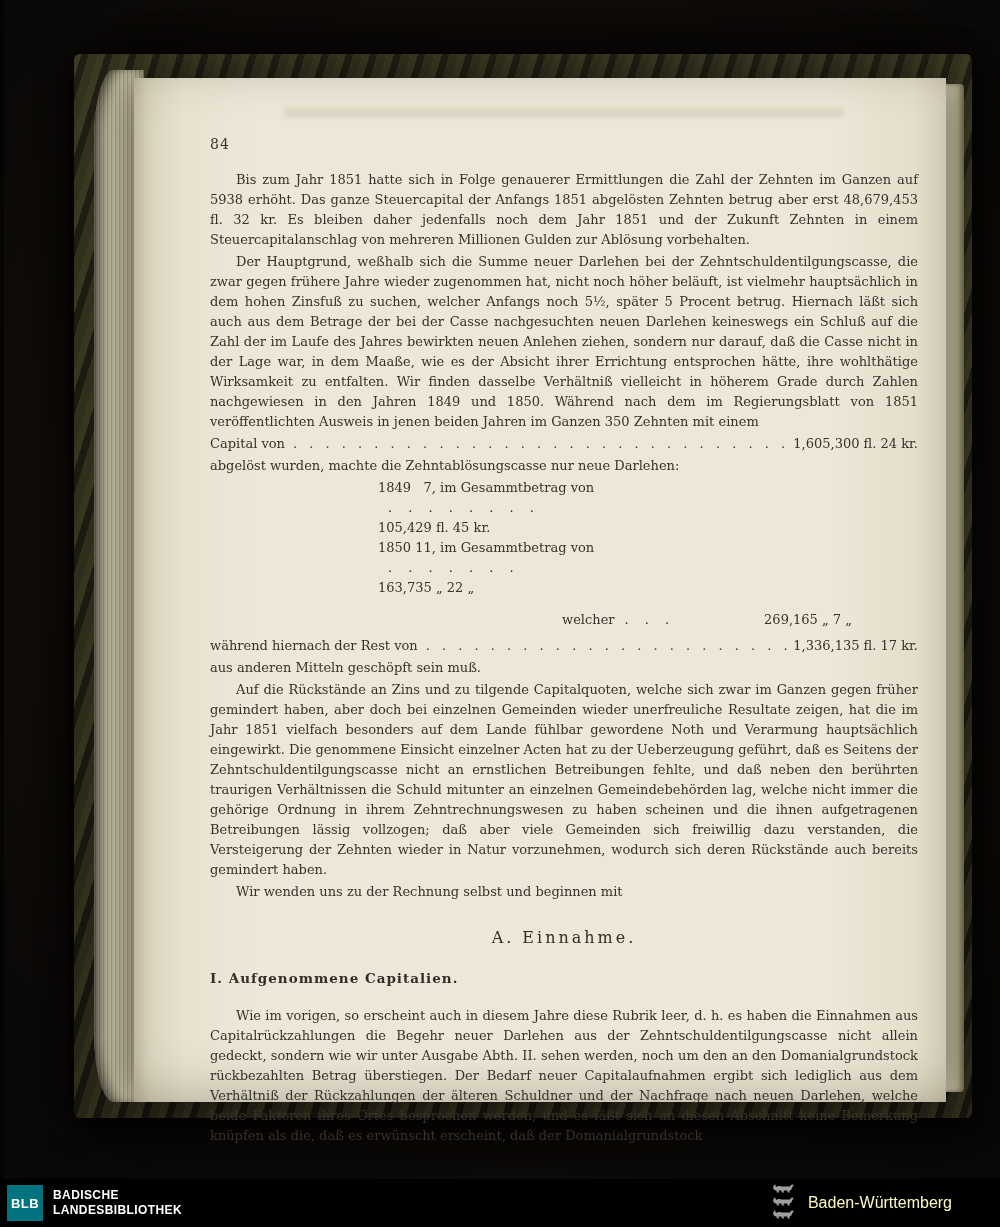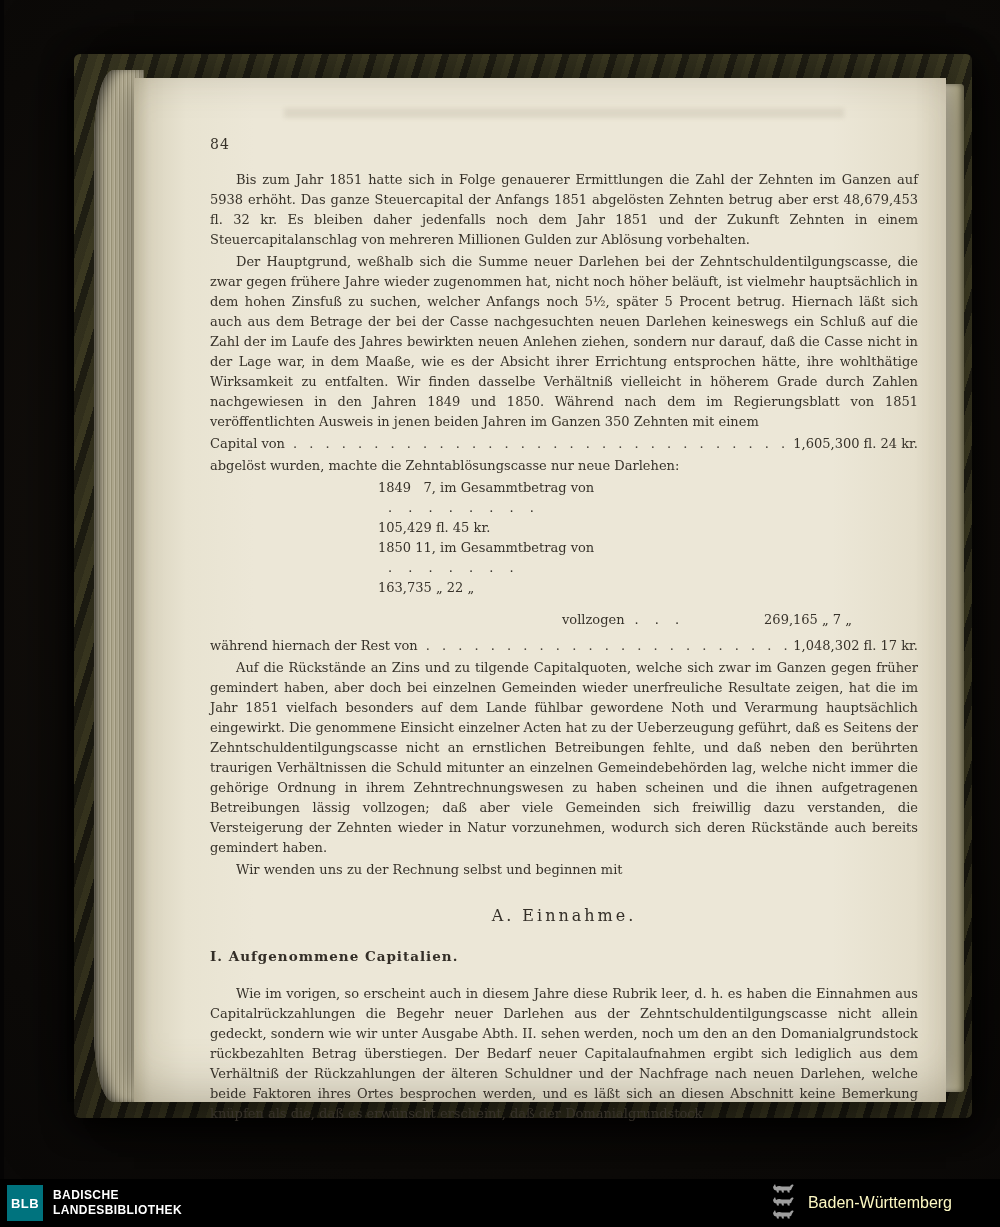--- a/index.html
+++ b/index.html
@@ -138,31 +138,32 @@
           <span class="amt">105,429 fl. 45 kr.</span>
         </div>
         <div class="fin-row">
           <span class="lbl">1850 11, im Gesammtbetrag von</span>
           <span class="dots">. . . . . . .</span>
           <span class="amt">163,735 „ 22 „</span>
         </div>
       </div>
 
       <div class="total-row">
-        <span class="lbl">vollzogen</span>
+        <span class="lbl">welcher</span>
         <span class="dots">. . .</span>
         <span class="amt">269,165 „  7 „</span>
       </div>
 
       <div class="leader-line">
         <span class="lbl">während hiernach der Rest von</span>
         <span class="dots">. . . . . . . . . . . . . . . . . . . . . . . . . . . . . . . . . .</span>
-        <span class="amt">1,048,302 fl. 17 kr.</span>
+        <span class="amt">1,336,135 fl. 17 kr.</span>
       </div>
 
+      <p class="para">aus anderen Mitteln geschöpft sein muß.</p>
 
       <p class="para indent">Auf die Rückstände an Zins und zu tilgende Capitalquoten, welche sich zwar im Ganzen gegen früher gemindert haben, aber doch bei einzelnen Gemeinden wieder unerfreuliche Resultate zeigen, hat die im Jahr 1851 vielfach besonders auf dem Lande fühlbar gewordene Noth und Verarmung hauptsächlich eingewirkt. Die genommene Einsicht einzelner Acten hat zu der Ueberzeugung geführt, daß es Seitens der Zehntschuldentilgungscasse nicht an ernstlichen Betreibungen fehlte, und daß neben den berührten traurigen Verhältnissen die Schuld mitunter an einzelnen Gemeindebehörden lag, welche nicht immer die gehörige Ordnung in ihrem Zehntrechnungswesen zu haben scheinen und die ihnen aufgetragenen Betreibungen lässig vollzogen; daß aber viele Gemeinden sich freiwillig dazu verstanden, die Versteigerung der Zehnten wieder in Natur vorzunehmen, wodurch sich deren Rückstände auch bereits gemindert haben.</p>
 
       <p class="closing">Wir wenden uns zu der Rechnung selbst und beginnen mit</p>
 
       <h2 class="heading-a">A. Einnahme.</h2>
 
       <h3 class="heading-i">I. Aufgenommene Capitalien.</h3>
 
       <p class="para indent">Wie im vorigen, so erscheint auch in diesem Jahre diese Rubrik leer, d. h. es haben die Einnahmen aus Capitalrückzahlungen die Begehr neuer Darlehen aus der Zehntschuldentilgungscasse nicht allein gedeckt, sondern wie wir unter Ausgabe Abth. II. sehen werden, noch um den an den Domanialgrundstock rückbezahlten Betrag überstiegen. Der Bedarf neuer Capitalaufnahmen ergibt sich lediglich aus dem Verhältniß der Rückzahlungen der älteren Schuldner und der Nachfrage nach neuen Darlehen, welche beide Faktoren ihres Ortes besprochen werden, und es läßt sich an diesen Abschnitt keine Bemerkung knüpfen als die, daß es erwünscht erscheint, daß der Domanialgrundstock</p>

